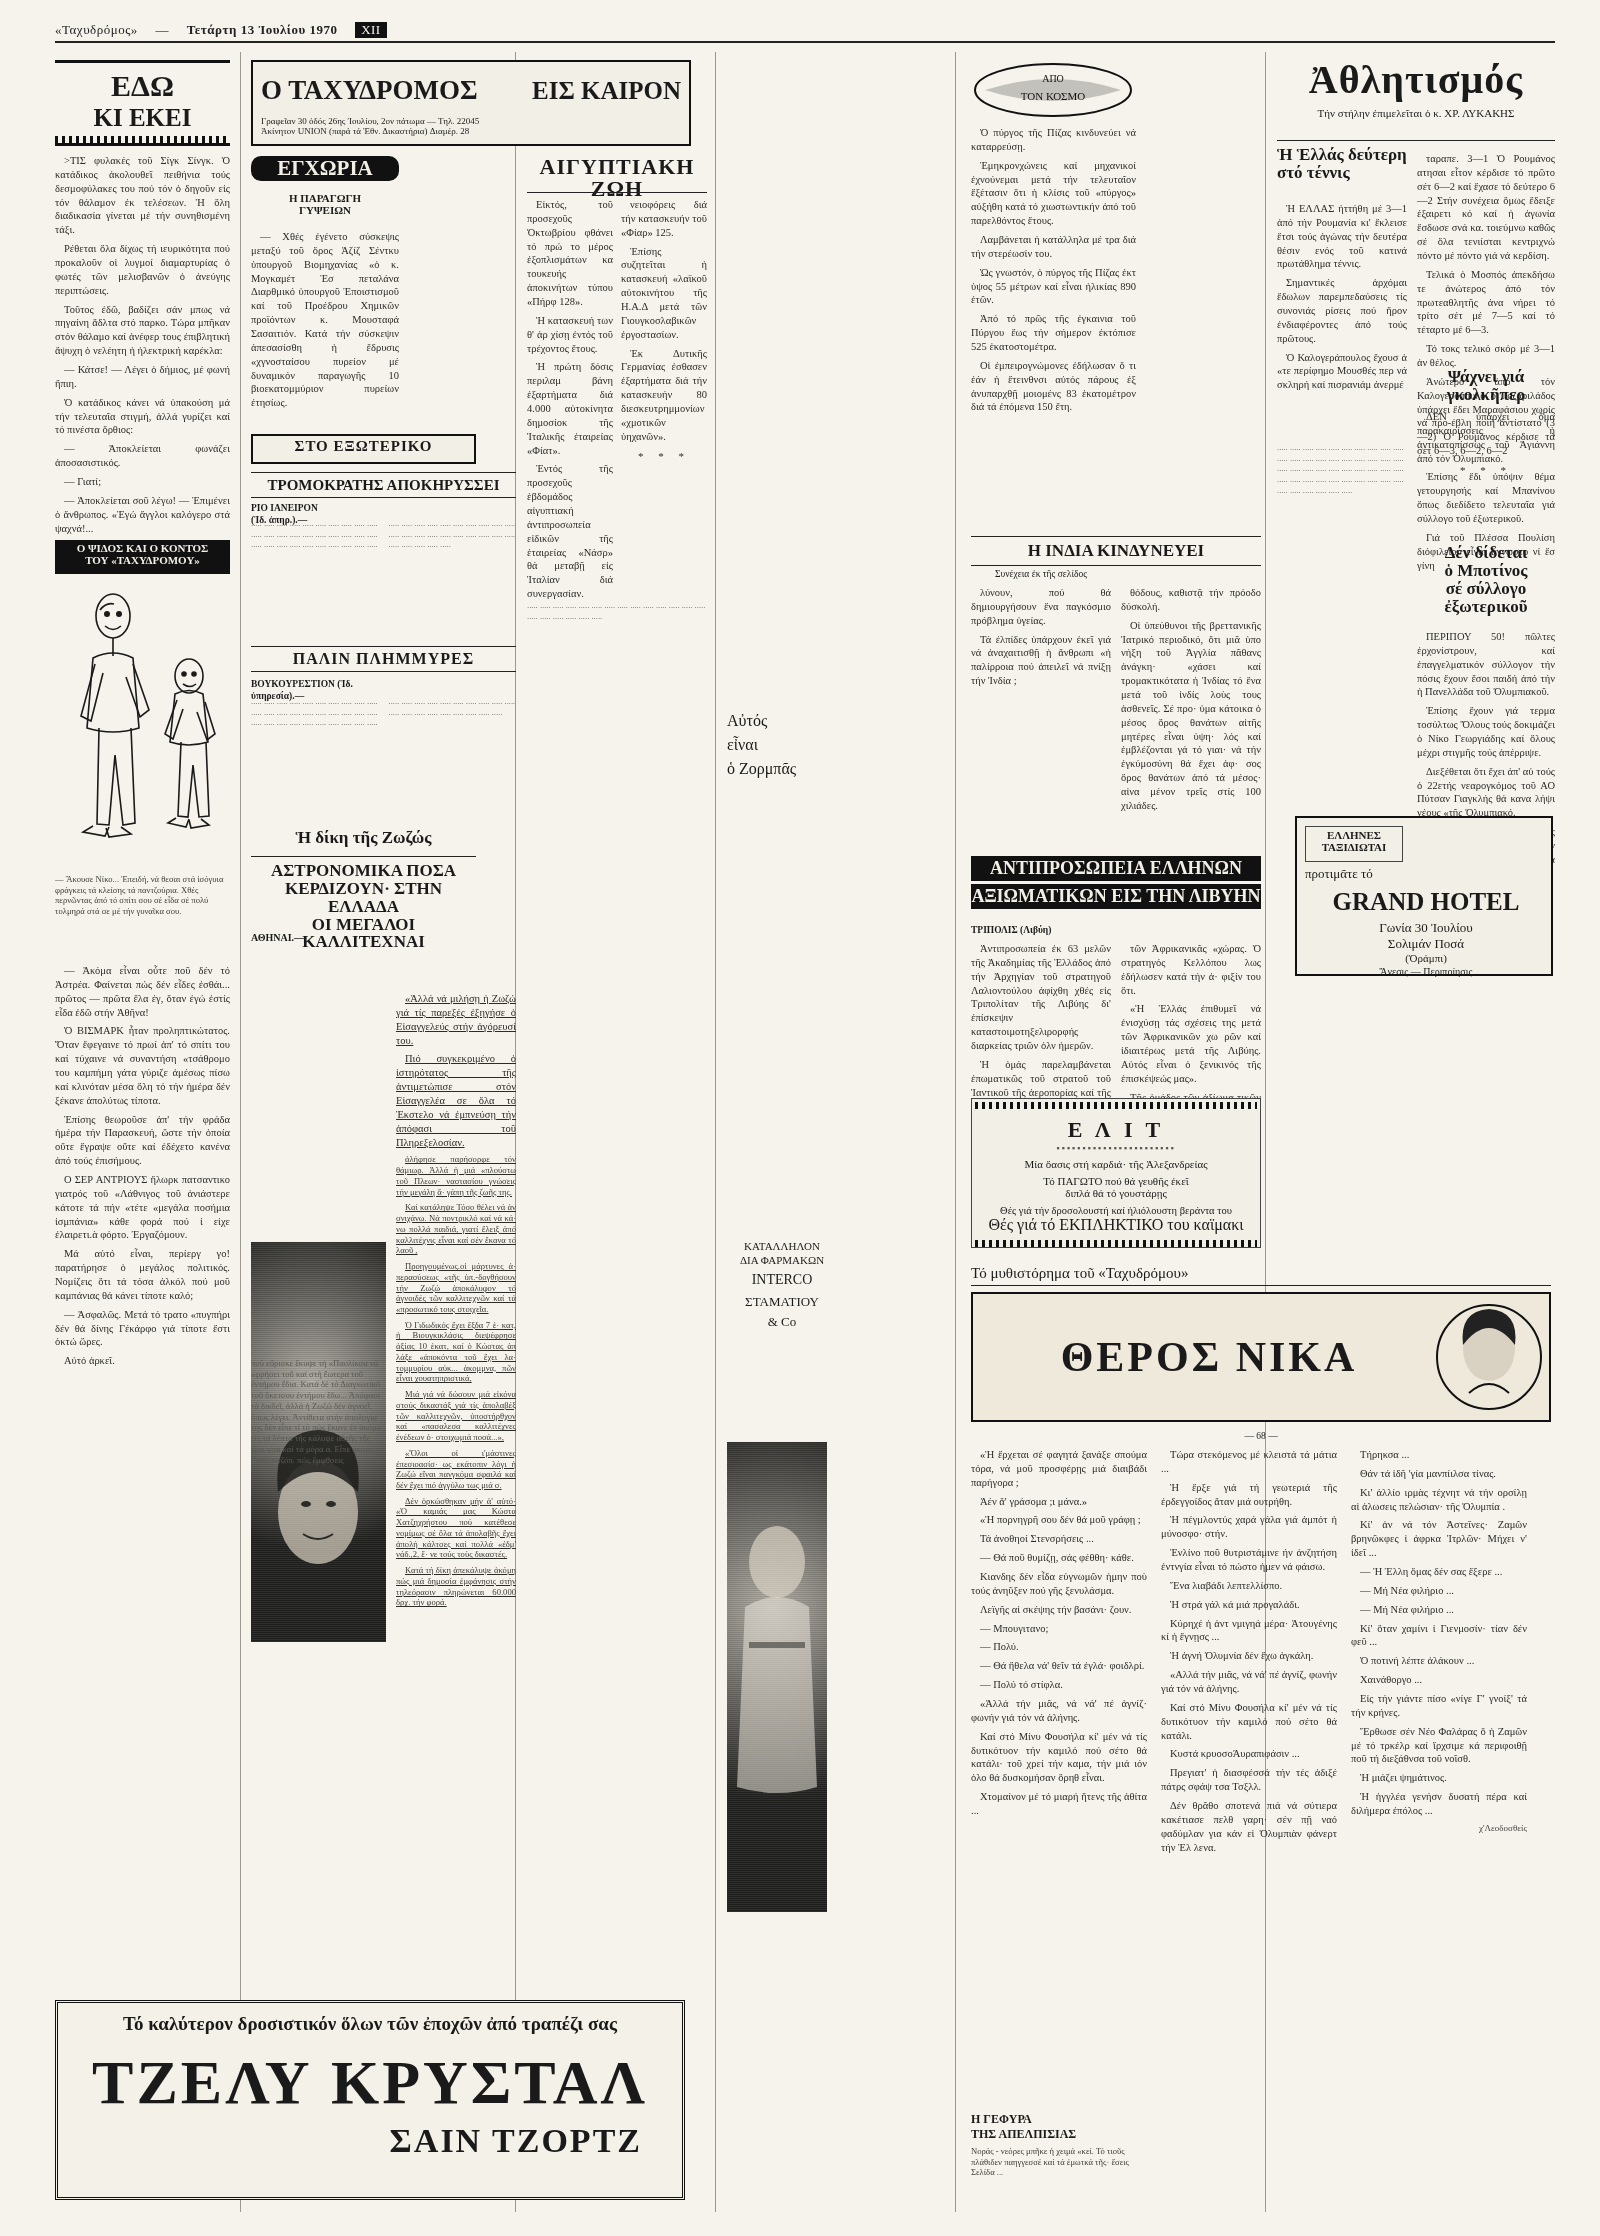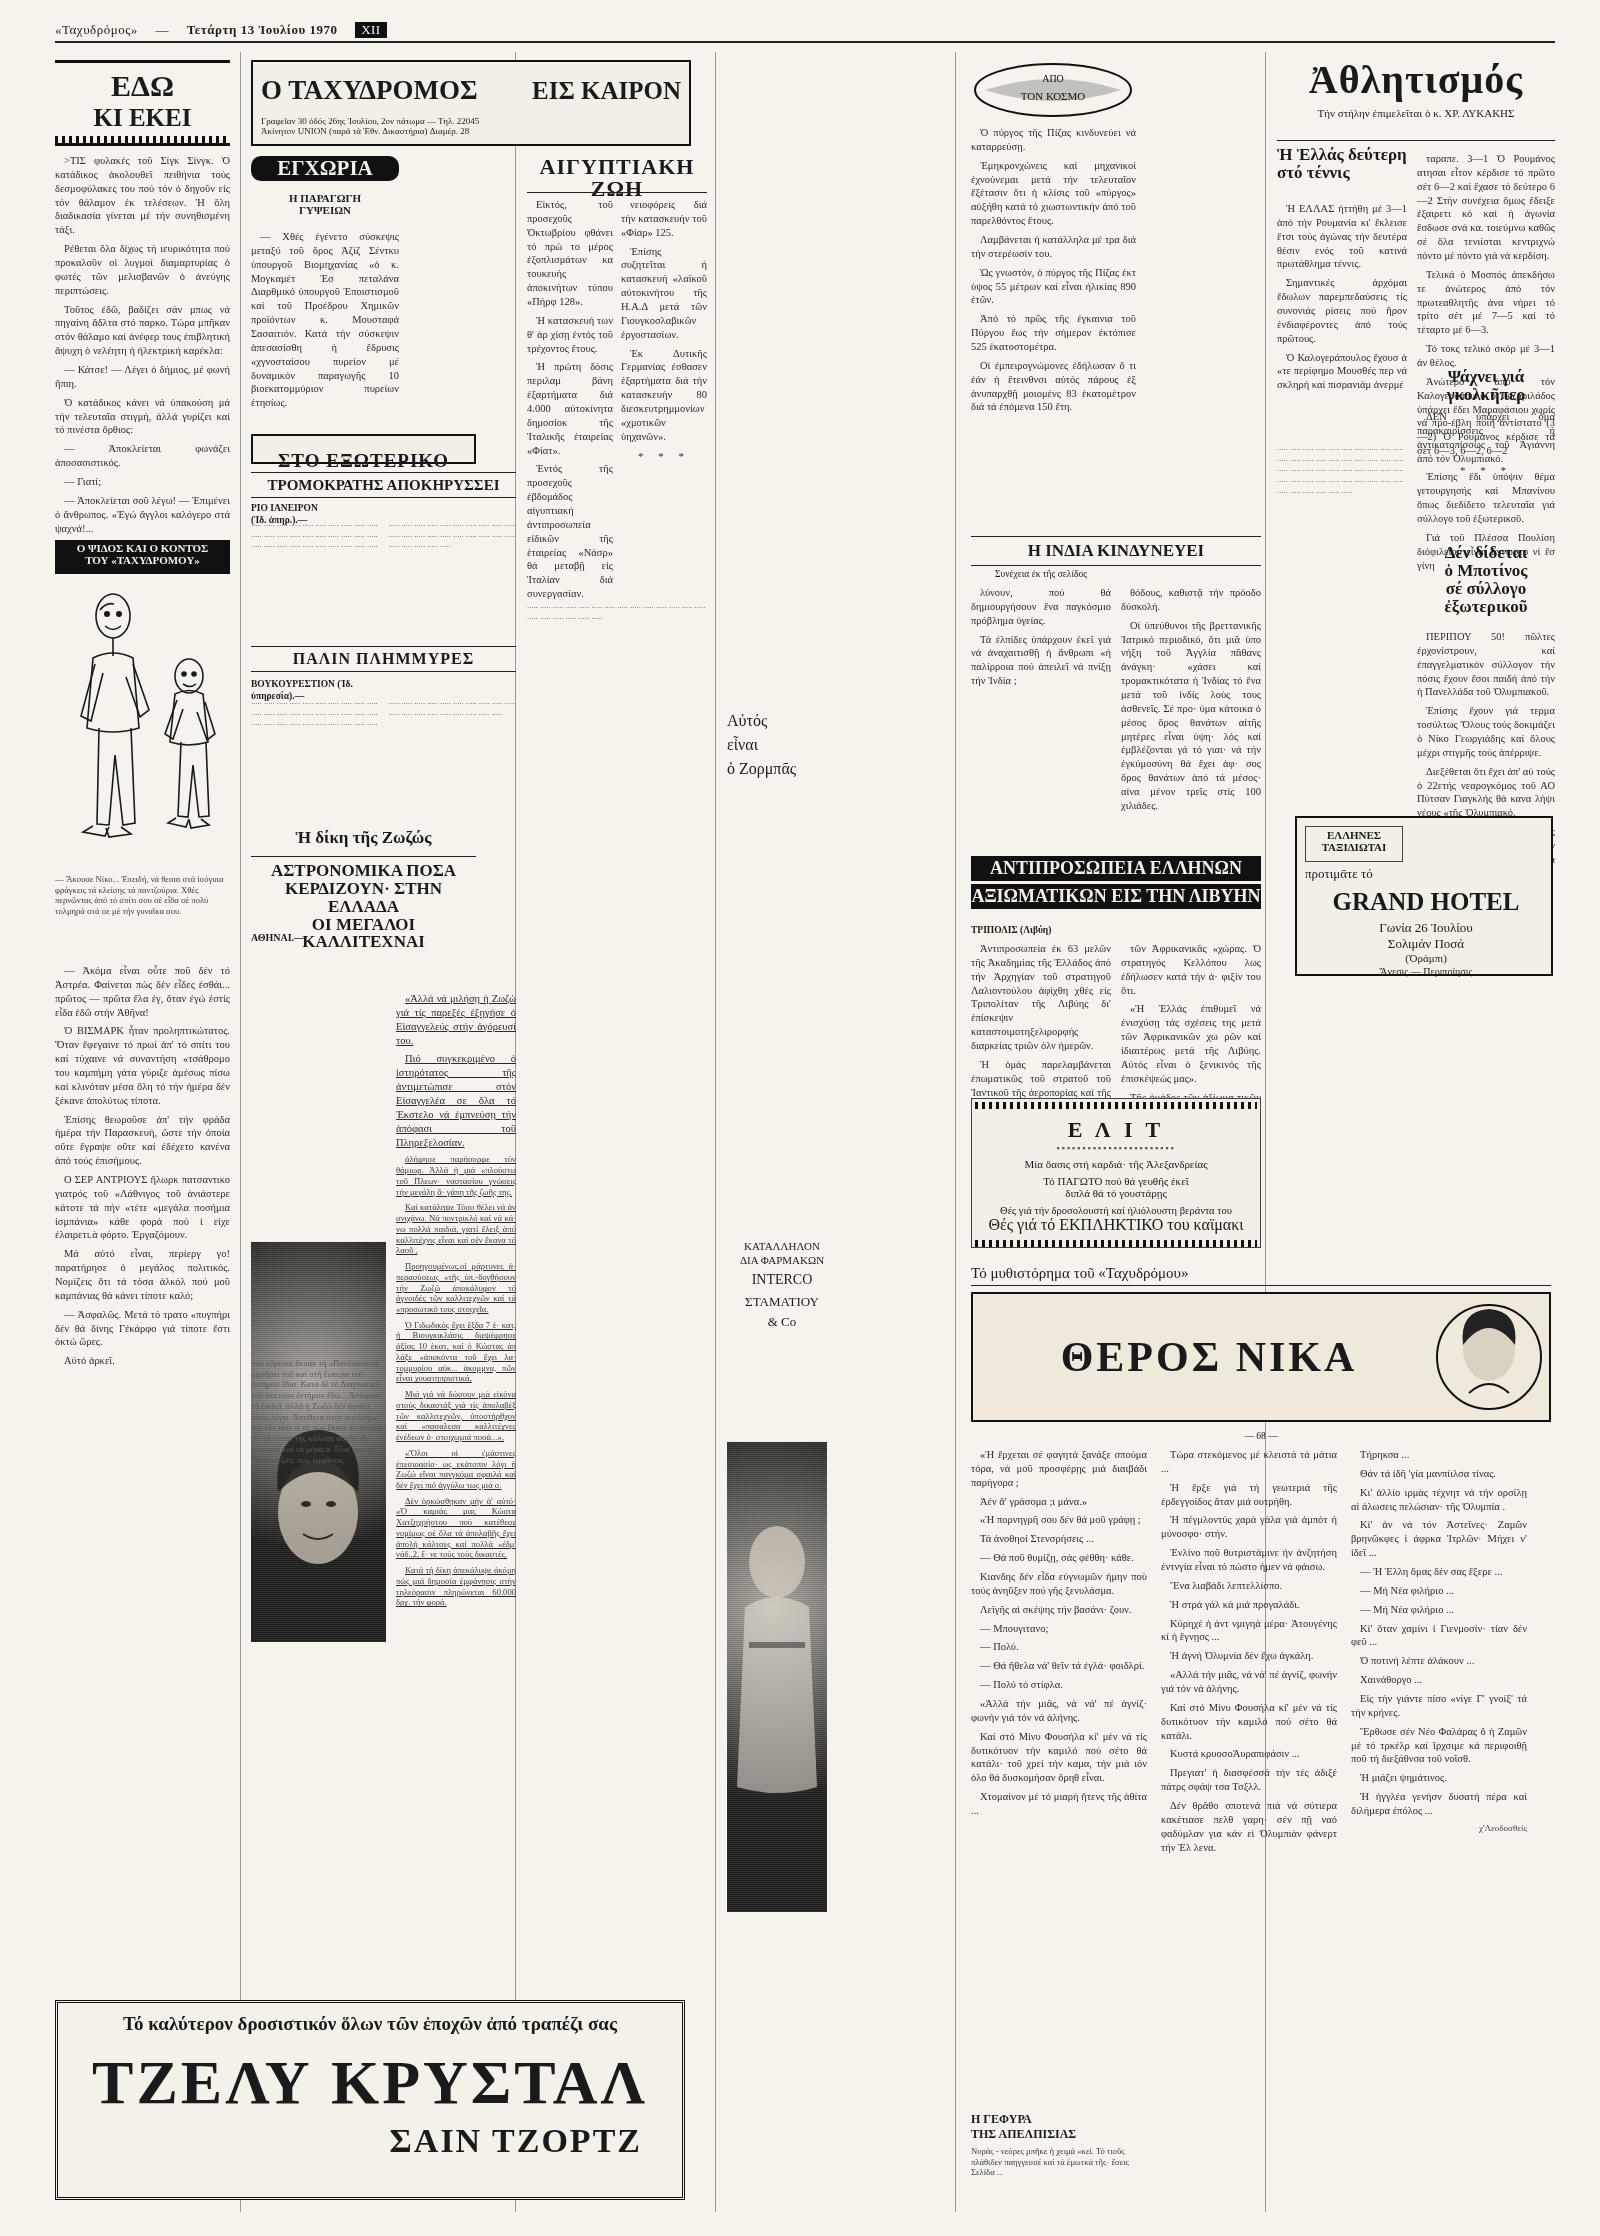--- a/index.html
+++ b/index.html
@@ -136,21 +136,21 @@
     </div>
     <div class="box center" style="left:196px;top:140px;width:148px;">
       <div style="font-size:11px;font-weight:bold;">Η ΠΑΡΑΓΩΓΗ</div>
       <div style="font-size:11px;font-weight:bold;">ΓΥΨΕΙΩΝ</div>
     </div>
     <div class="box body-txt" style="left:196px;top:178px;width:148px;height:200px;">
       <p>— Χθές ἐγένετο σύσκεψις μεταξύ τοῦ ὅρος Ἀζίζ Σέντκυ ὑπουργοῦ Βιομηχανίας «ὁ κ. Μογκαμέτ Ἐσ πεταλάνα Διαρθμικό ὑπουργοῦ Ἐποιστισμοῦ καί τοῦ Προέδρου Χημικῶν προϊόντων κ. Μουσταφά Σασαιτιόν. Κατά τήν σύσκεψιν ἀπεσασίσθη ἡ ἔδρυσις «χγνοσταίσου πυρείον μέ δυναμικόν παραγωγῆς 10 βιοεκατομμύριον πυρείων ἐτησίως.</p>
     </div>
 
     <div class="box bd" style="left:196px;top:382px;width:225px;height:30px;background:#f2efe6;">
-      <div class="ttl" style="font-size:19px;padding-top:15px;letter-spacing:1px;">ΣΤΟ ΕΞΩΤΕΡΙΚΟ</div>
+      <div class="ttl" style="font-size:15px;padding-top:3px;letter-spacing:1px;">ΣΤΟ ΕΞΩΤΕΡΙΚΟ</div>
     </div>
 
     <div class="box hdr-rule center" style="left:196px;top:420px;width:265px;padding:3px 0;">
       <span style="font-size:15px;font-weight:bold;">ΤΡΟΜΟΚΡΑΤΗΣ  ΑΠΟΚΗΡΥΣΣΕΙ</span>
     </div>
     <div class="box small" style="left:196px;top:450px;width:72px;">
       <span style="font-weight:bold;font-size:9.5px;">ΡΙΟ ΙΑΝΕΙΡΟΝ (Ἰδ. ἀπηρ.).—</span>
     </div>
     <div class="box blur tiny" style="left:196px;top:466px;width:265px;height:120px;column-count:2;column-gap:10px;">
       ..... ..... ..... ..... ..... ..... ..... ..... ..... ..... ..... ..... ..... ..... ..... ..... ..... ..... ..... ..... ..... ..... ..... ..... ..... ..... ..... ..... ..... ..... ..... ..... ..... ..... ..... ..... ..... ..... ..... ..... ..... ..... ..... ..... ..... ..... ..... ..... ..... ..... ..... ..... ..... ..... .....
@@ -448,21 +448,21 @@
       ..... ..... ..... ..... ..... ..... ..... ..... ..... ..... ..... ..... ..... ..... ..... ..... ..... ..... ..... ..... ..... ..... ..... ..... ..... ..... ..... ..... ..... ..... ..... ..... ..... ..... ..... ..... ..... ..... ..... ..... ..... ..... ..... ..... ..... .....
     </div>
 
     <div class="box bd" style="left:1240px;top:764px;width:258px;height:160px;background:#f2efe6;">
       <div class="bd1 center" style="position:absolute;left:8px;top:8px;width:96px;height:32px;font-size:11px;font-weight:bold;line-height:1.1;padding-top:2px;">
         <span>ΕΛΛΗΝΕΣ</span><br>
         <span>ΤΑΞΙΔΙΩΤΑΙ</span>
       </div>
       <div style="position:absolute;left:8px;top:48px;font-size:13px;">προτιμᾶτε τό</div>
       <div class="center" style="position:absolute;left:0;top:70px;width:258px;font-size:25px;font-weight:bold;">GRAND HOTEL</div>
-      <div class="center" style="position:absolute;left:0;top:102px;width:258px;font-size:13px;">Γωνία 26 Ἰουλίου</div>
+      <div class="center" style="position:absolute;left:0;top:102px;width:258px;font-size:13px;">Γωνία 30 Ἰουλίου</div>
       <div class="center" style="position:absolute;left:0;top:118px;width:258px;font-size:13px;">Σολιμάν Ποσά</div>
       <div class="center" style="position:absolute;left:0;top:134px;width:258px;font-size:11px;">(Ὀράμπι)</div>
       <div class="center" style="position:absolute;left:0;top:148px;width:258px;font-size:10px;">Ἄνεσις — Περιποίησις</div>
     </div>
 
     <div class="box adbox" style="left:0px;top:1948px;width:630px;height:200px;">
       <div class="center" style="margin-top:10px;font-size:19px;font-weight:bold;">Τό καλύτερον δροσιστικόν ὅλων τῶν ἐποχῶν ἀπό τραπέζι σας</div>
       <div class="center" style="margin-top:12px;font-size:62px;font-weight:bold;letter-spacing:3px;">ΤΖΕΛΥ ΚΡΥΣΤΑΛ</div>
       <div style="text-align:right;padding-right:40px;margin-top:4px;font-size:34px;font-weight:bold;letter-spacing:2px;">ΣΑΙΝ ΤΖΟΡΤΖ</div>
     </div>

